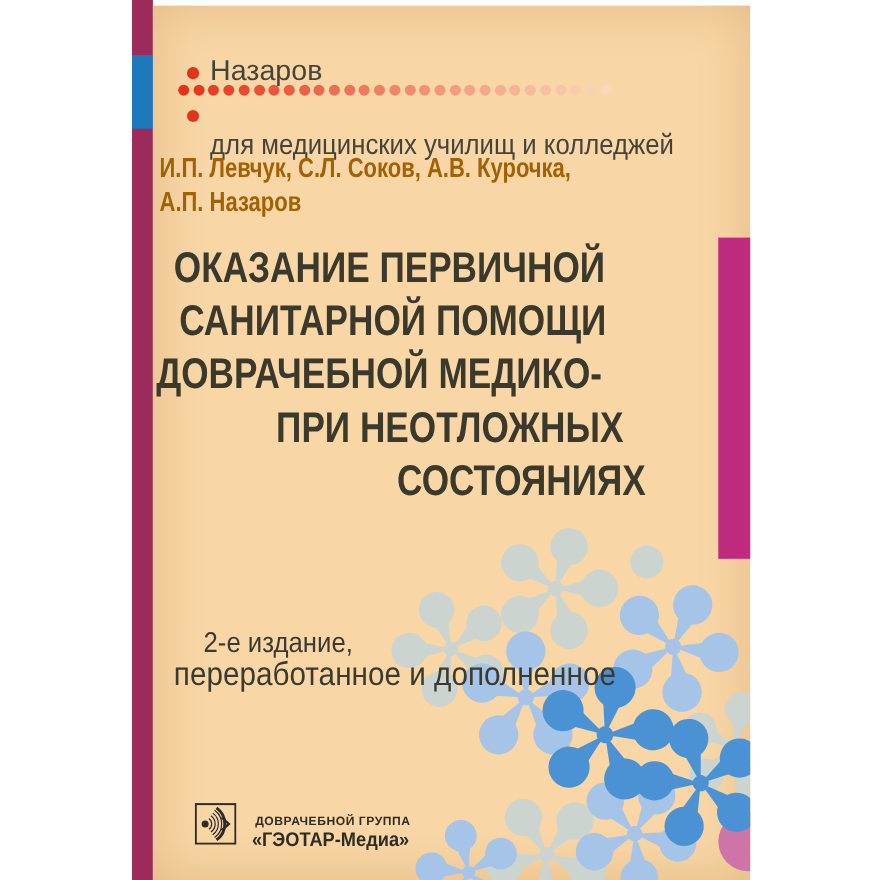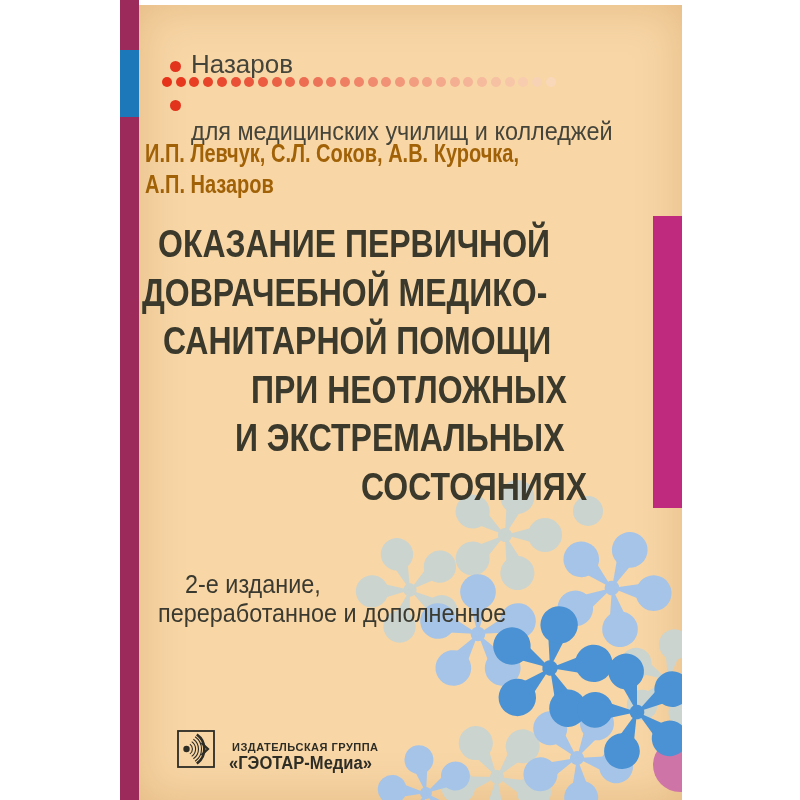--- a/index.html
+++ b/index.html
@@ -163,44 +163,43 @@
   <span class="nw" style="transform:scaleX(.9)">для медицинских училищ и колледжей</span>
 </div>
 
 <div class="abs" id="authors">
   <div><span class="nw">И.П. Левчук, С.Л. Соков, А.В. Курочка,</span></div>
   <div><span class="nw">А.П. Назаров</span></div>
 </div>
 
 <div class="abs" id="title">
   <div><span class="nw">ОКАЗАНИЕ ПЕРВИЧНОЙ</span></div>
+  <div><span class="nw">САНИТАРНОЙ ПОМОЩИ</span></div>
   <div><span class="nw">ДОВРАЧЕБНОЙ МЕДИКО-</span></div>
-  <div><span class="nw">САНИТАРНОЙ ПОМОЩИ</span></div>
   <div><span class="nw">ПРИ НЕОТЛОЖНЫХ</span></div>
-  <div><span class="nw">И ЭКСТРЕМАЛЬНЫХ</span></div>
   <div><span class="nw">СОСТОЯНИЯХ</span></div>
 </div>
 
 <div id="edition">
   <div class="abs ed" id="edition-line1" style="color:#3b3a30;font-size:26px;">
     <span class="nw">2-е издание,</span>
   </div>
-  <div class="abs ed" id="edition-line2" style="color:#3b3a30;font-size:26px;">
+  <div class="abs ed" id="edition-line2" style="color:#3b3a30;font-size:30px;">
     <span class="nw">переработанное и дополненное</span>
   </div>
 </div>
 
 <svg class="abs" id="logo-box" viewBox="0 0 38 38">
   <rect x="1" y="1" width="36" height="36" fill="none" stroke="#2d2c25" stroke-width="1.8"></rect>
   <circle cx="9.5" cy="19" r="3.2" fill="#2d2c25"></circle>
   <g fill="none" stroke="#2d2c25" stroke-width="1.1">
     <path d="M 12.9,14.1 A 6 6 0 0 1 12.9,23.9"></path>
     <path d="M 14.7,11.6 A 9 9 0 0 1 14.7,26.4"></path>
     <path d="M 16.4,9.2 A 12 12 0 0 1 16.4,28.8"></path>
     <path d="M 18.1,6.7 A 15 15 0 0 1 18.1,31.3"></path>
   </g>
   <path d="M 19.8,4.5 A 17.7 17.7 0 0 1 19.8,33.5" fill="none" stroke="#2d2c25" stroke-width="2.6"></path>
   <polyline points="24.5,13 31,19 24.5,25" fill="none" stroke="#2d2c25" stroke-width="2.2"></polyline>
 </svg>
-<div class="abs" id="publisher-group">ИЗДАТЕЛЬСКАЯ ГРУППА</div>
+<div class="abs" id="publisher-group">ДОВРАЧЕБНОЙ ГРУППА</div>
 <div class="abs" id="publisher-name">
   <span class="nw">«ГЭОТАР-Медиа»</span>
 </div>
 
 </body></html>

